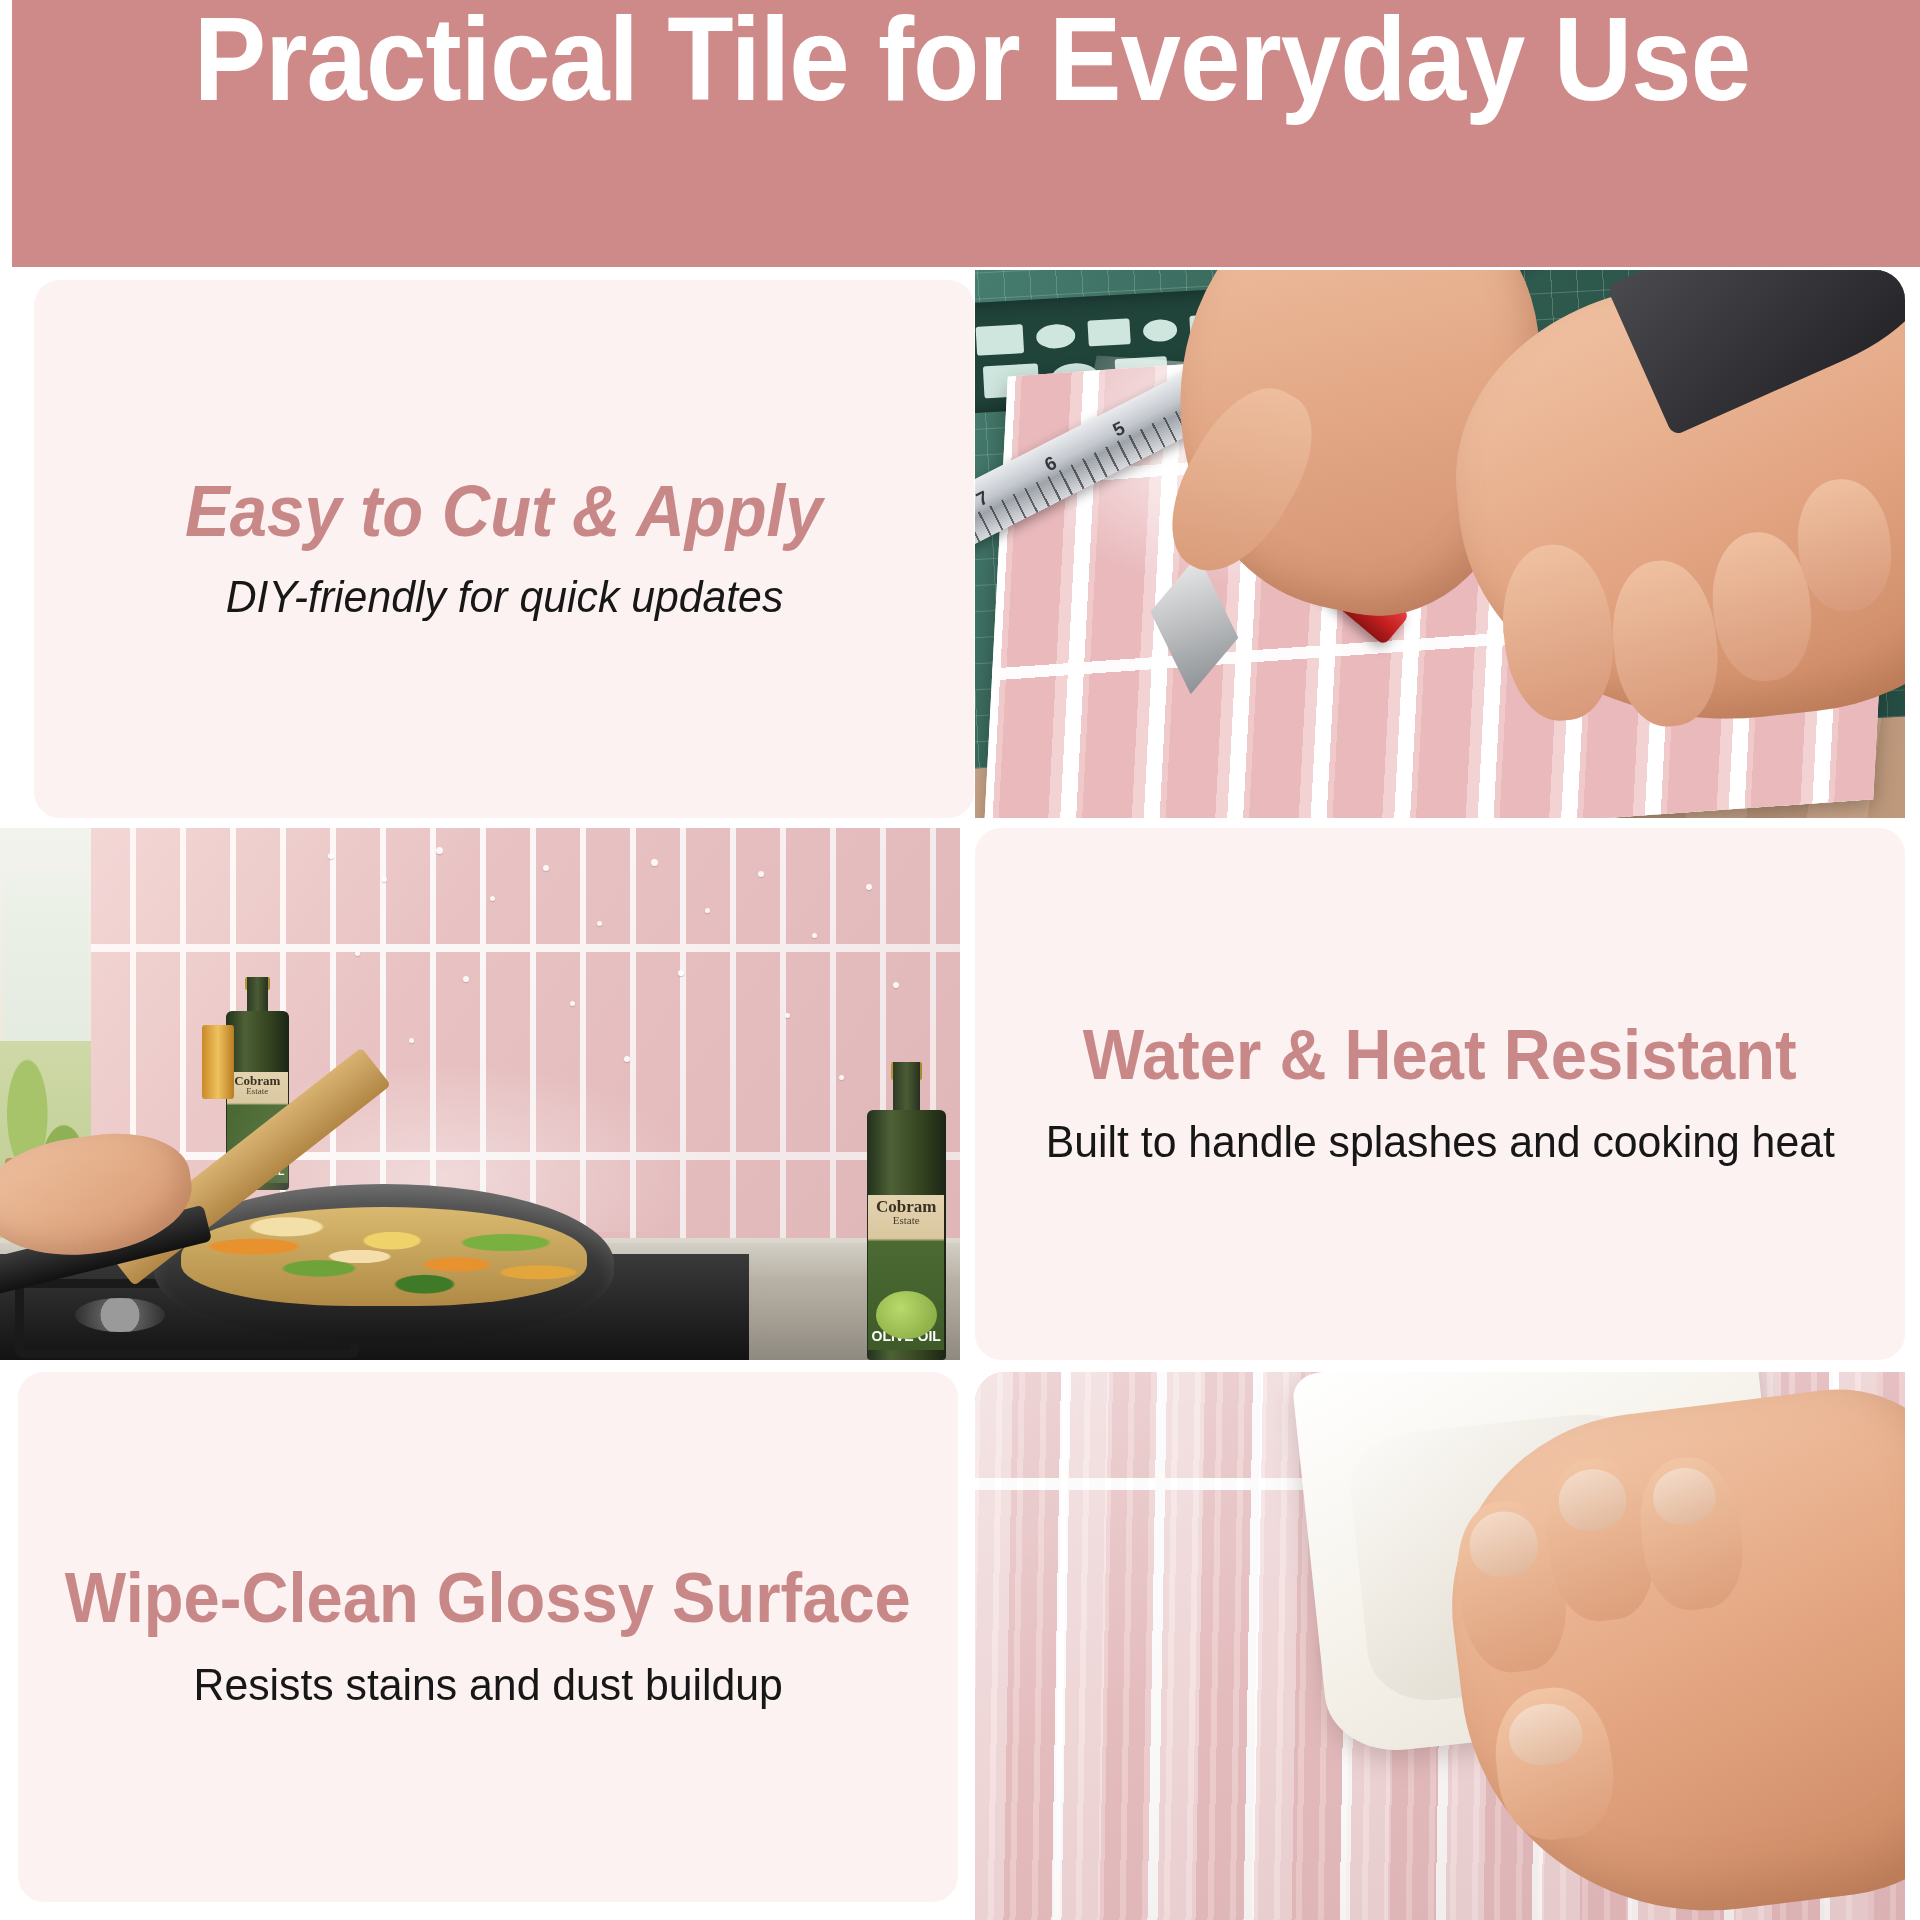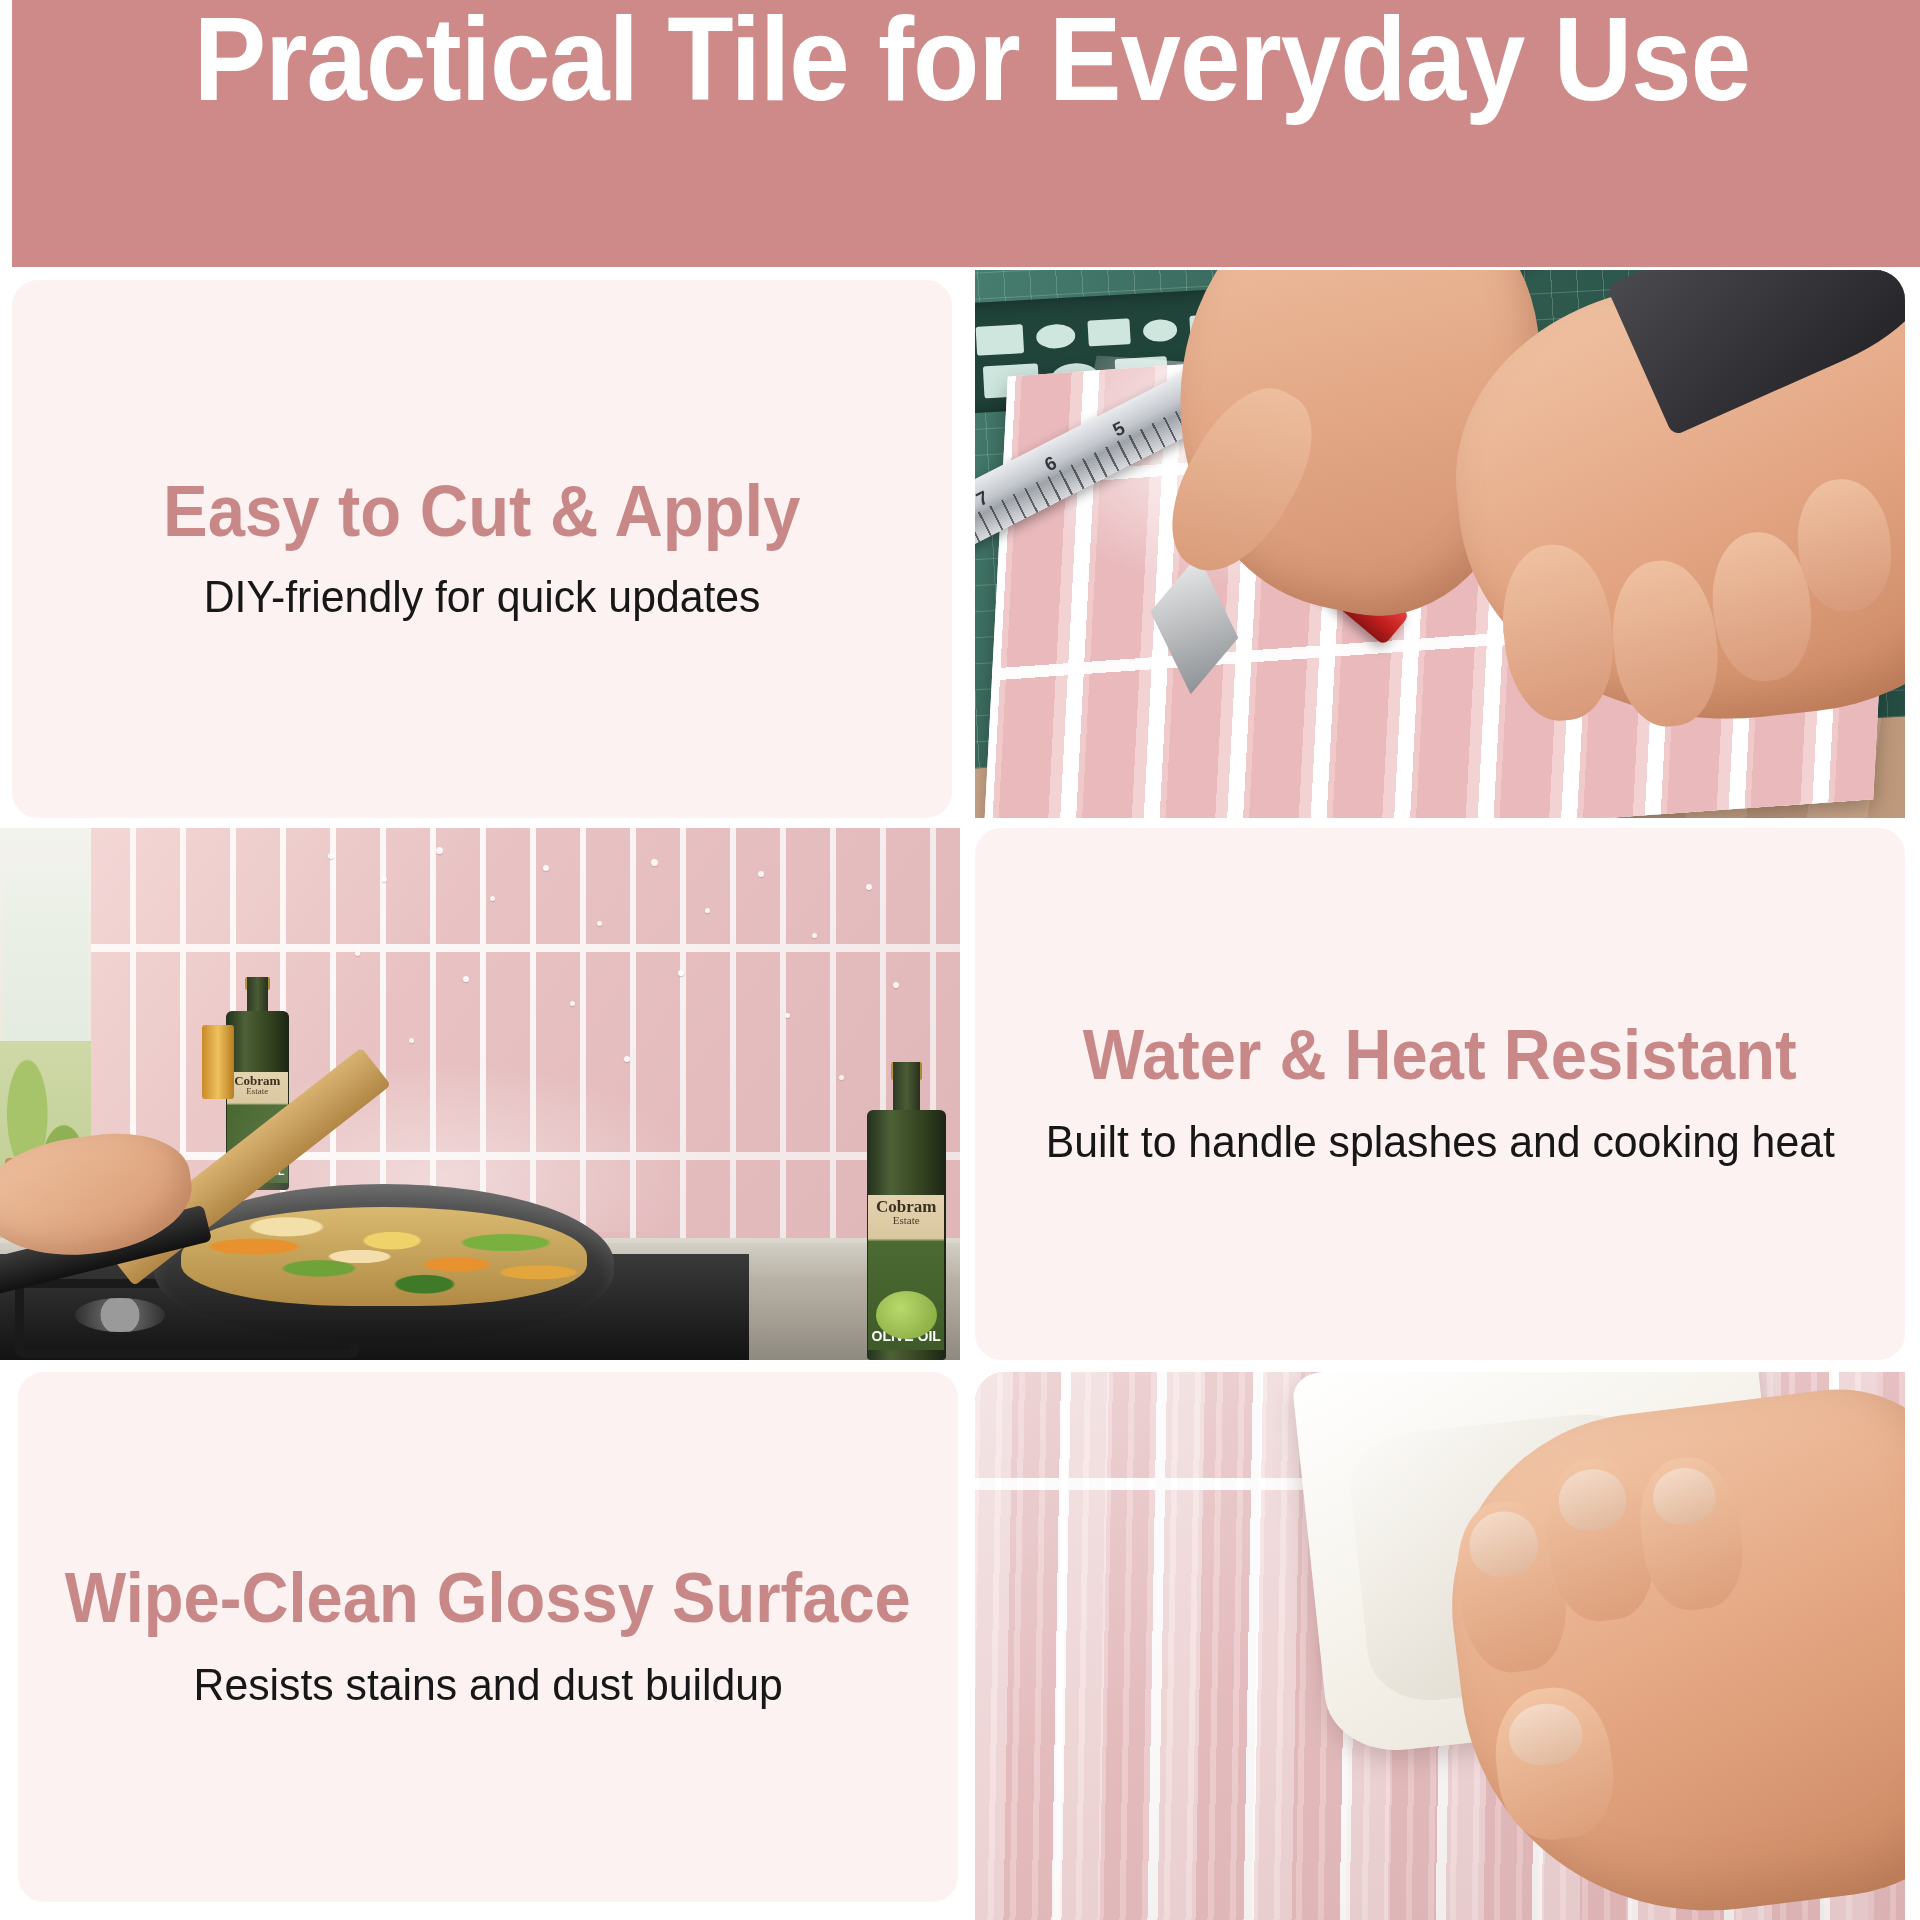--- a/index.html
+++ b/index.html
@@ -51,21 +51,21 @@
   .card-sub {
     color:#171717;
     font-family:"Liberation Sans Narrow","Liberation Sans",sans-serif;
     font-weight:400;
     line-height:1.15;
     transform:scaleX(0.95);
     white-space:nowrap;
   }
 
   
-  #cell-text-1 { left:12px; top:280px; width:940px; height:538px; border-radius:26px; }
+  #cell-text-1 { left:34px; top:280px; width:940px; height:538px; border-radius:26px;font-style:italic; }
   #cell-text-1 .card-title { font-size:72px; }
   #cell-text-1 .card-sub { font-size:45px; margin-top:22px; }
 
   
   #cell-photo-1 { left:975px; top:270px; width:930px; height:548px;
                   border-top-right-radius:30px; }
 
   
   #cell-photo-2 { left:0px; top:828px; width:960px; height:532px; }
 

